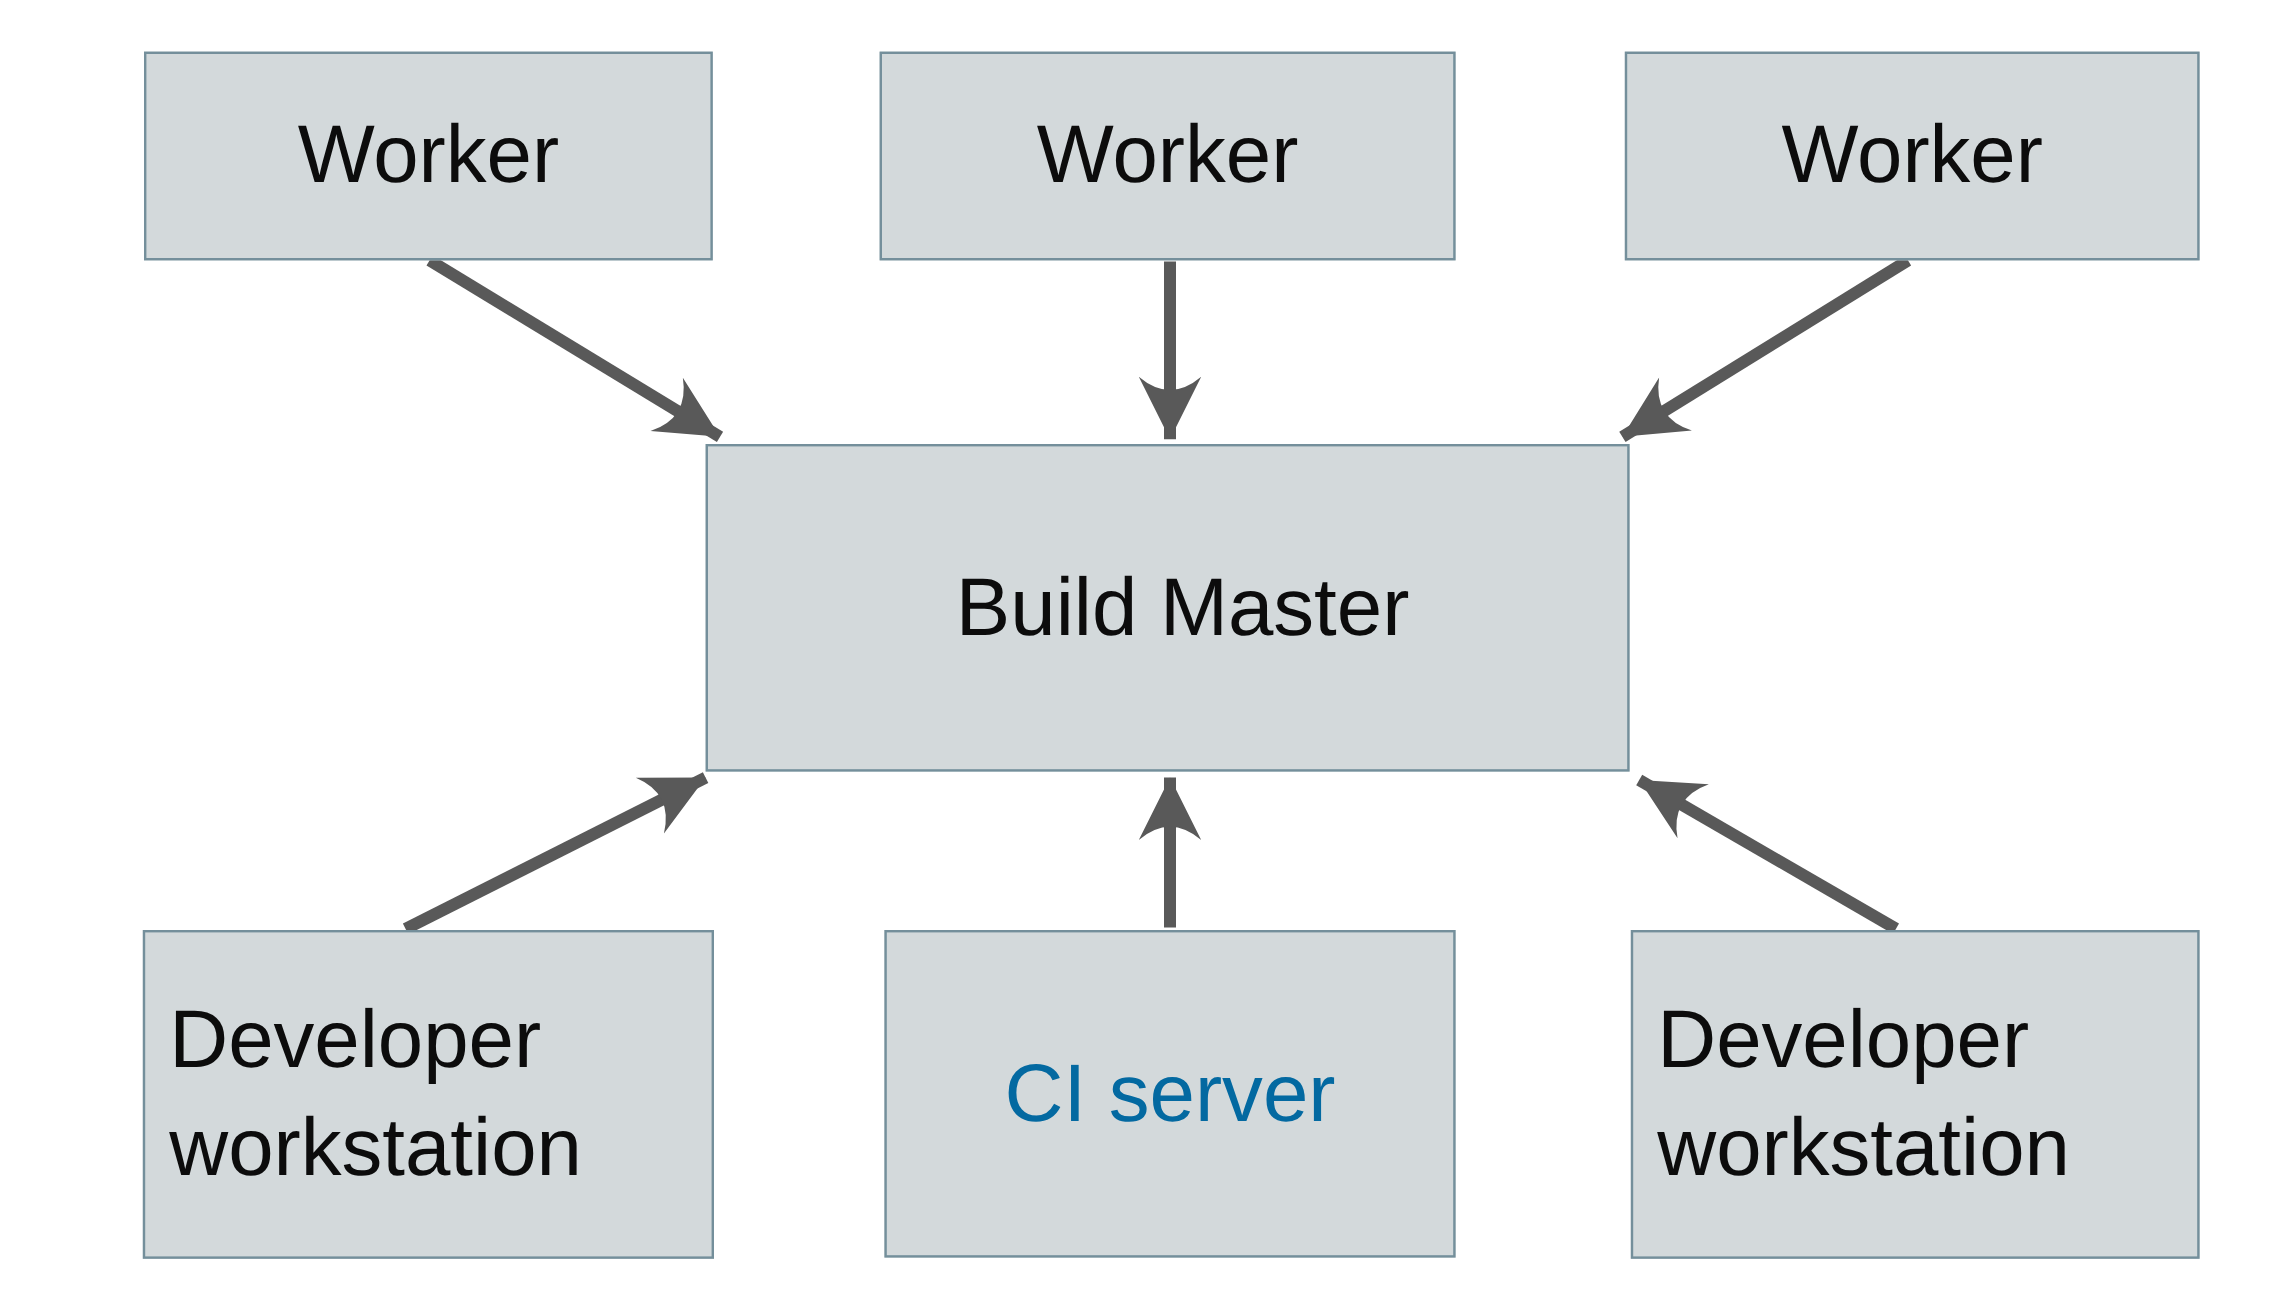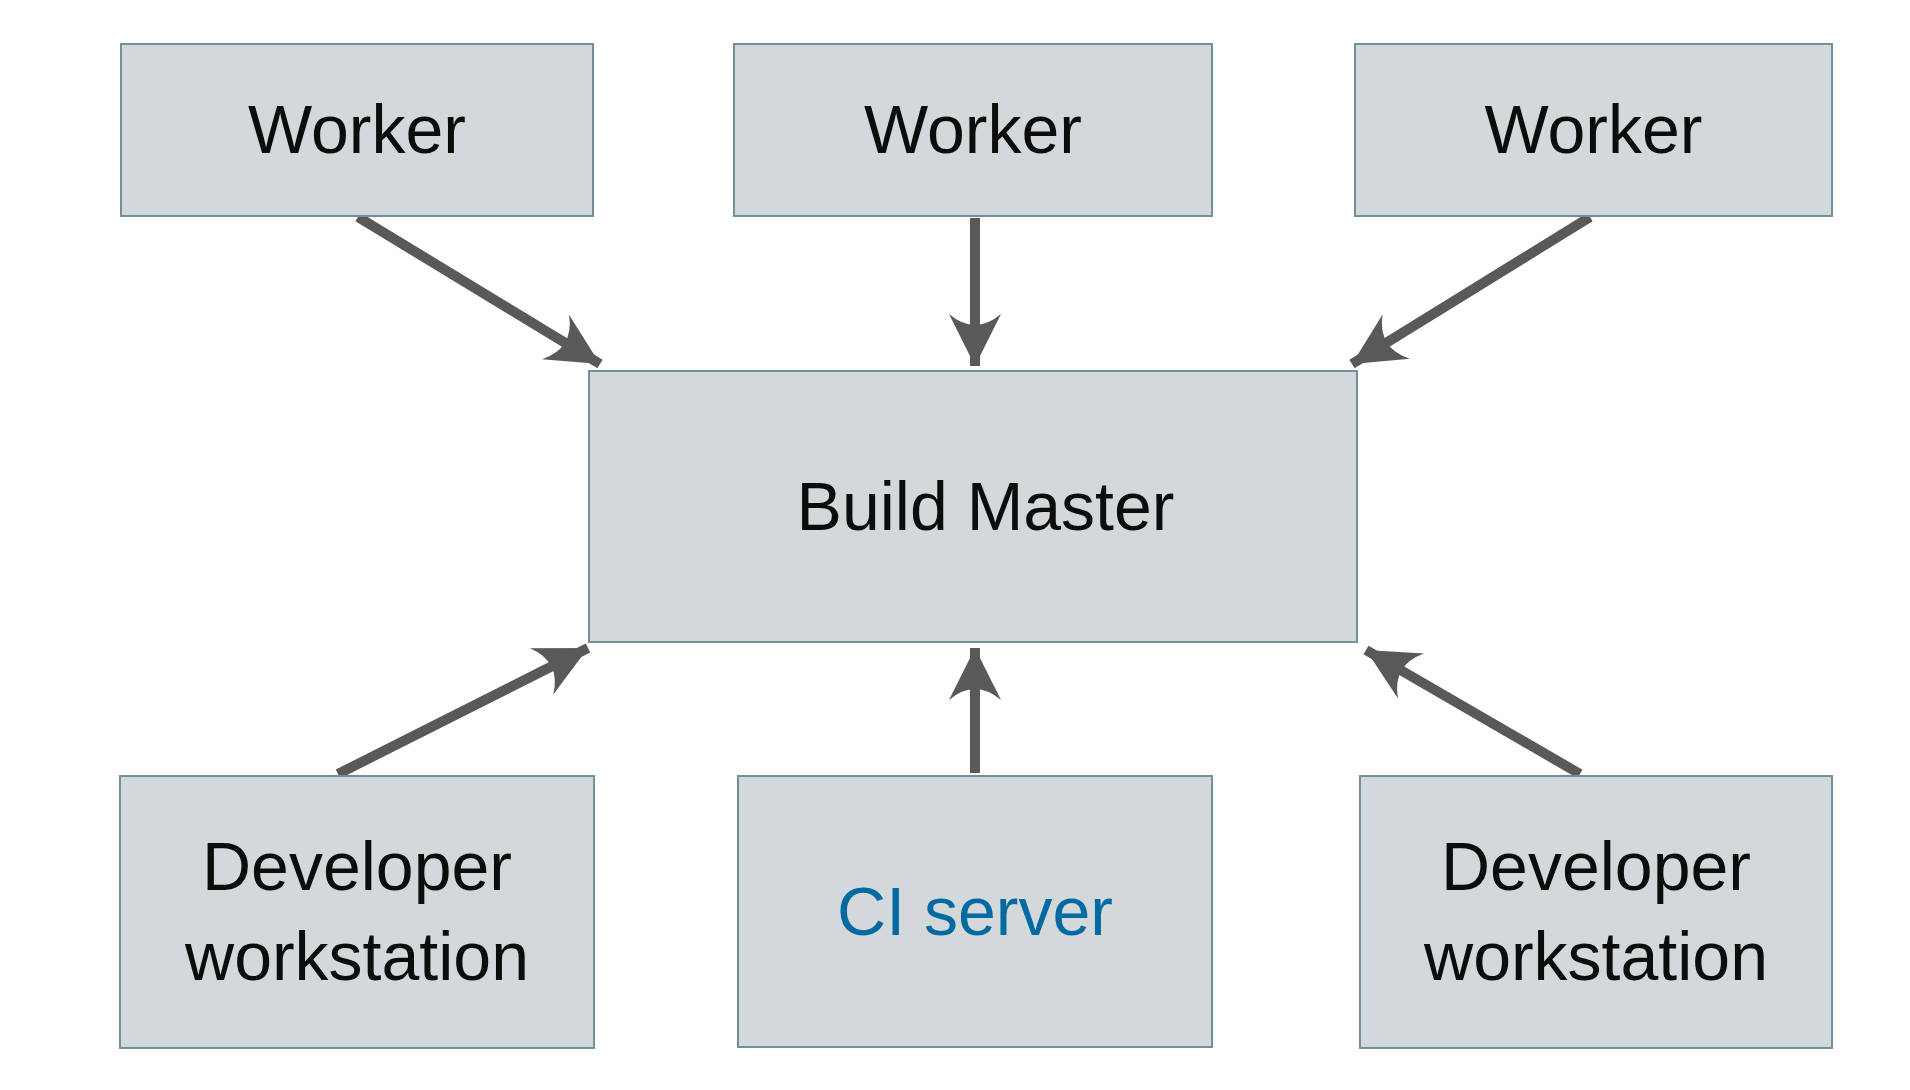--- a/index.html
+++ b/index.html
@@ -22,21 +22,20 @@
     pointer-events: none;
   }
   .node {
     position: absolute;
     box-sizing: border-box;
     border: 2px solid #d946ef;
     background: #d3d9db;
     display: flex;
     align-items: center;
     justify-content: center;
-    text-align: center;
   }
   .node-label {
     font-size: 68px;
     line-height: 1.32;
     color: #0c0c0c;
     letter-spacing: 0px;
     padding: 0 20px;
   }
 </style>
 </head>

